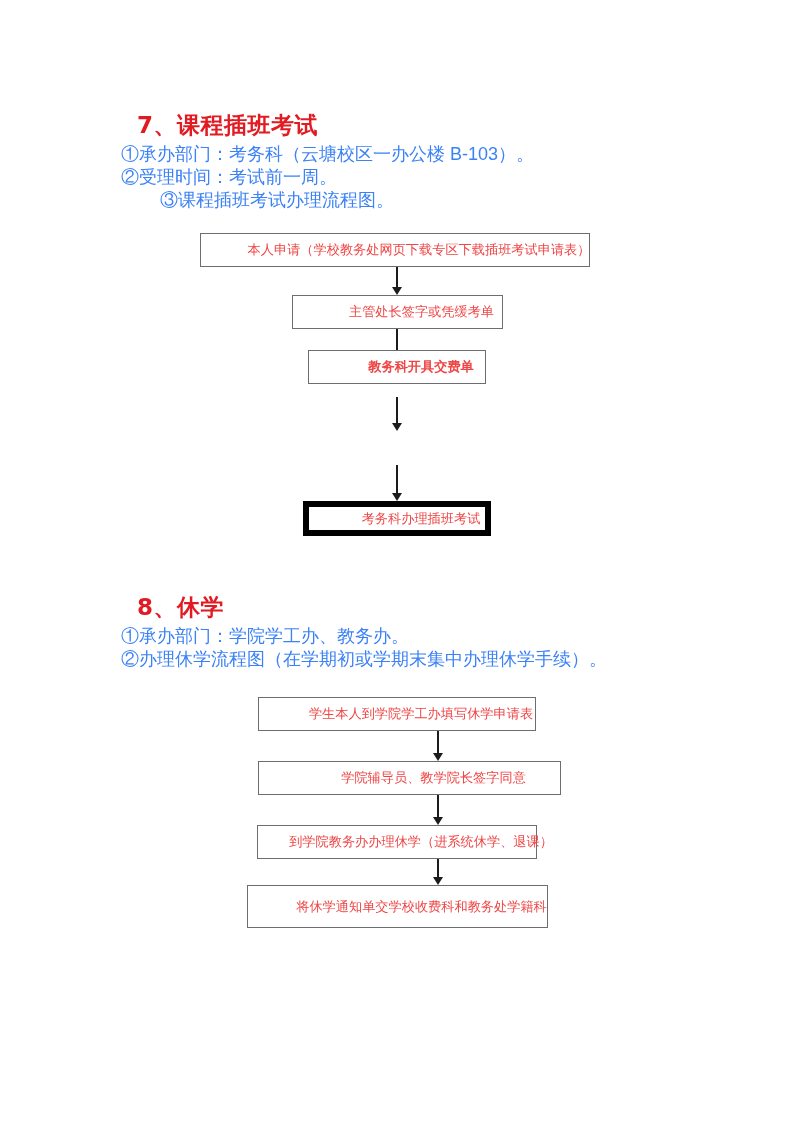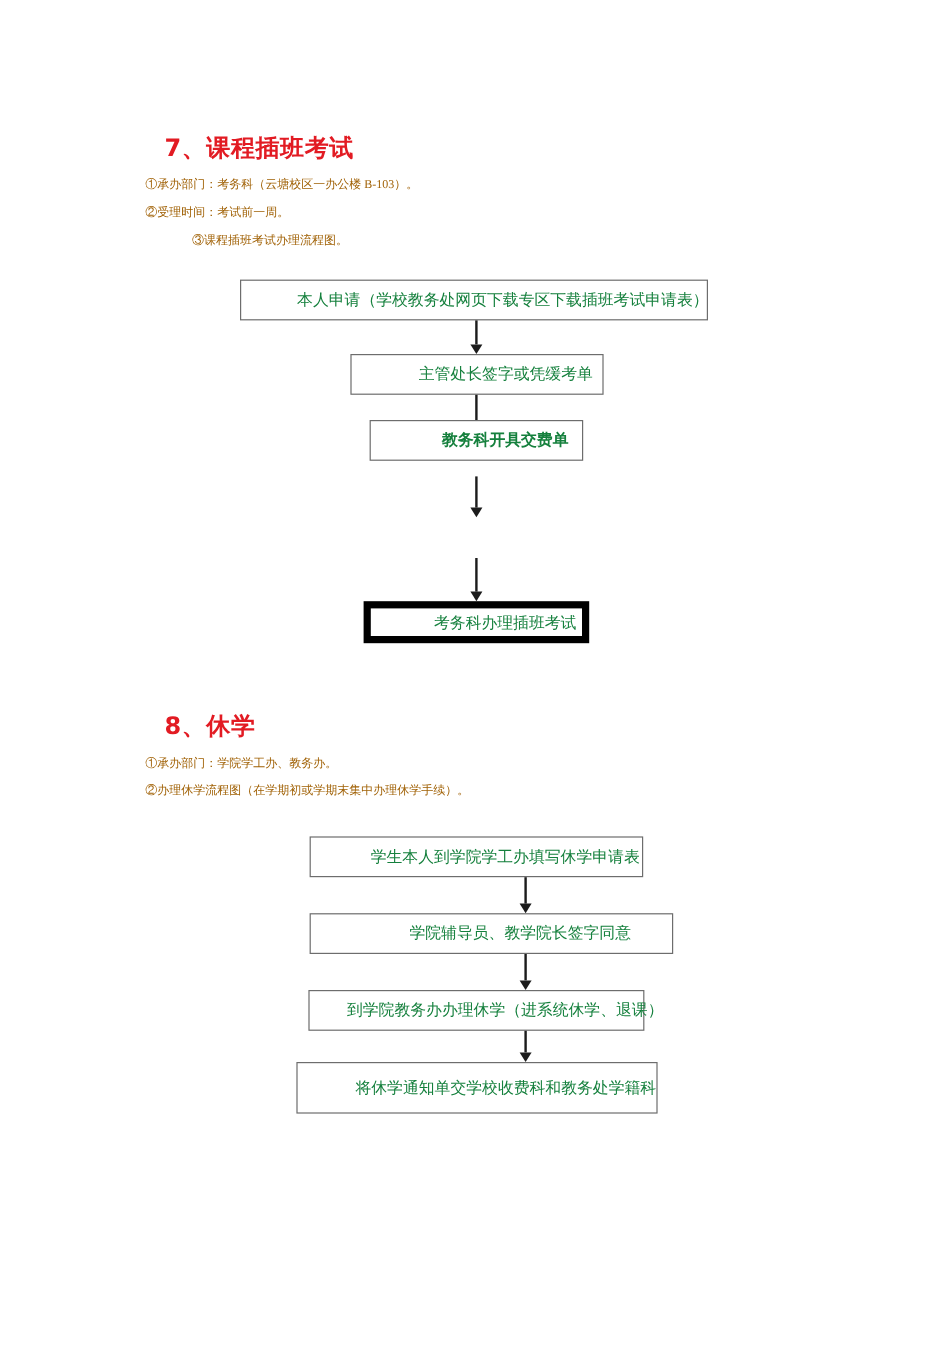--- a/index.html
+++ b/index.html
@@ -15,48 +15,48 @@
     overflow: hidden;
     font-family: "DejaVu Serif", "Liberation Serif", serif;
     color: #000000;
   }
 
   
   .heading {
     position: absolute;
     font-family: "DejaVu Sans", "Liberation Sans", sans-serif;
     font-weight: bold;
-    font-size: 20px;
+    font-size: 23px;
     letter-spacing: 0.5px;
     color: #e21b23;
     white-space: nowrap;
   }
 
   
   .bodyline {
     position: absolute;
-    font-family: Liberation Serif, serif;
-    font-size: 10px;
+    font-family: Liberation Sans, sans-serif;
+    font-size: 18px;
     line-height: 13.2px;
-    color: #a16207;
+    color: #3b82f6;
     white-space: nowrap;
   }
 
   
   .fbox {
     position: absolute;
     box-sizing: border-box;
     border: 1px solid #6d6d6d;
     background: #ffffff;
     display: flex;
     align-items: center;
     justify-content: center;
     font-family: "DejaVu Serif", "Liberation Serif", serif;
     font-size: 13.2px;
-    color: #15803d;
+    color: #ef4444;
     white-space: nowrap;
     padding-left: 48px;
   }
   .fbox.heavy {
     border: 6px solid #000000;
   }
 
   
   .arrow {
     position: absolute;

